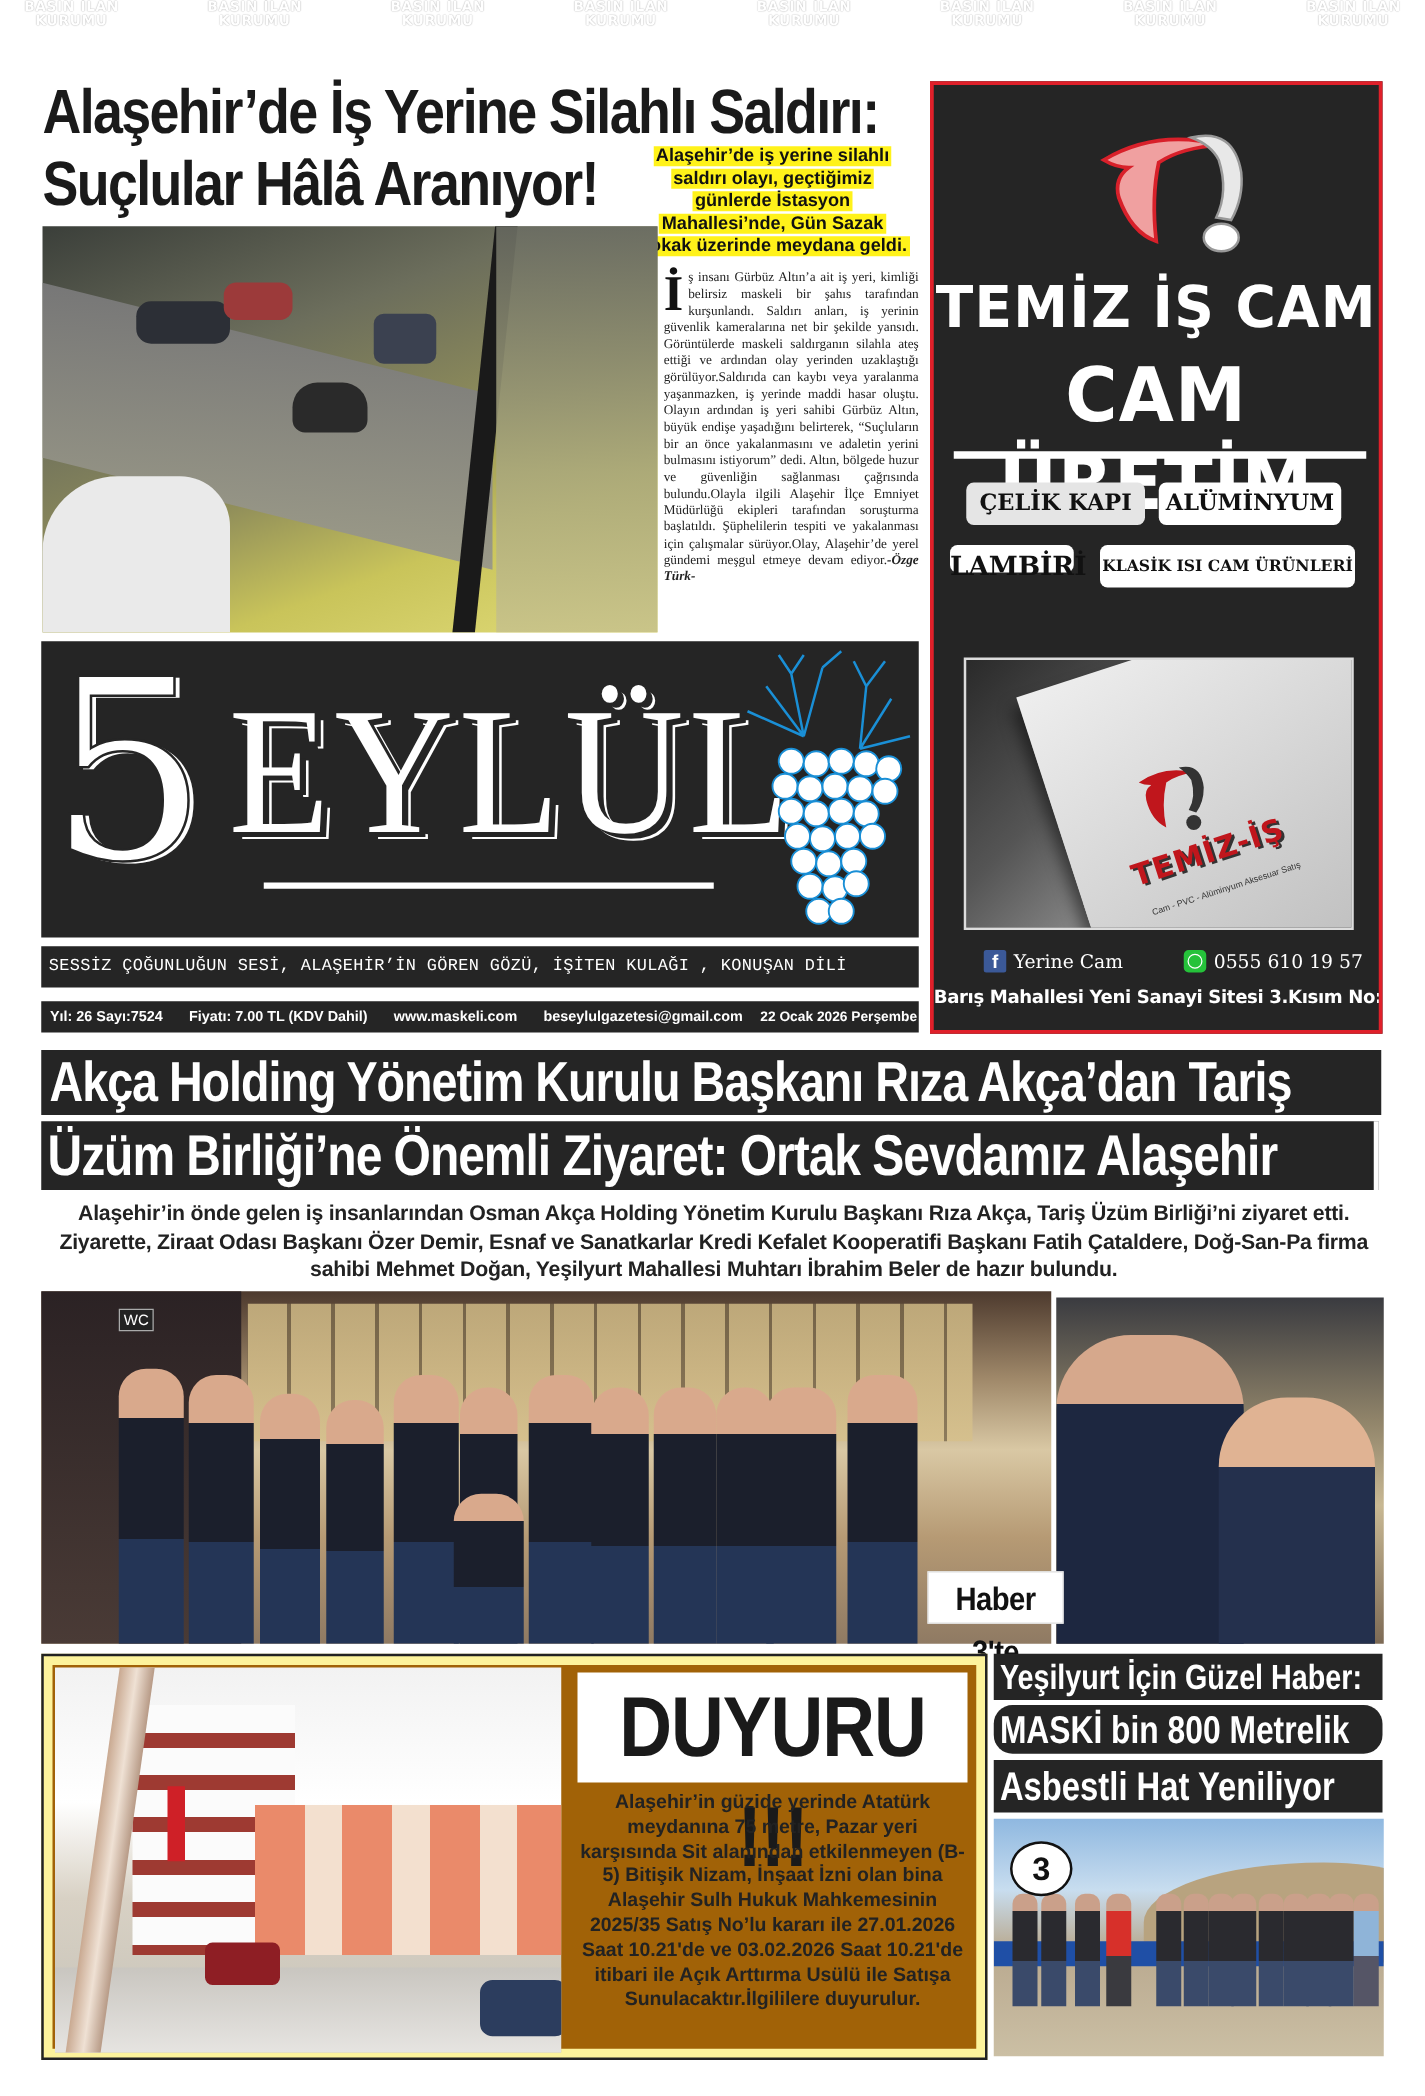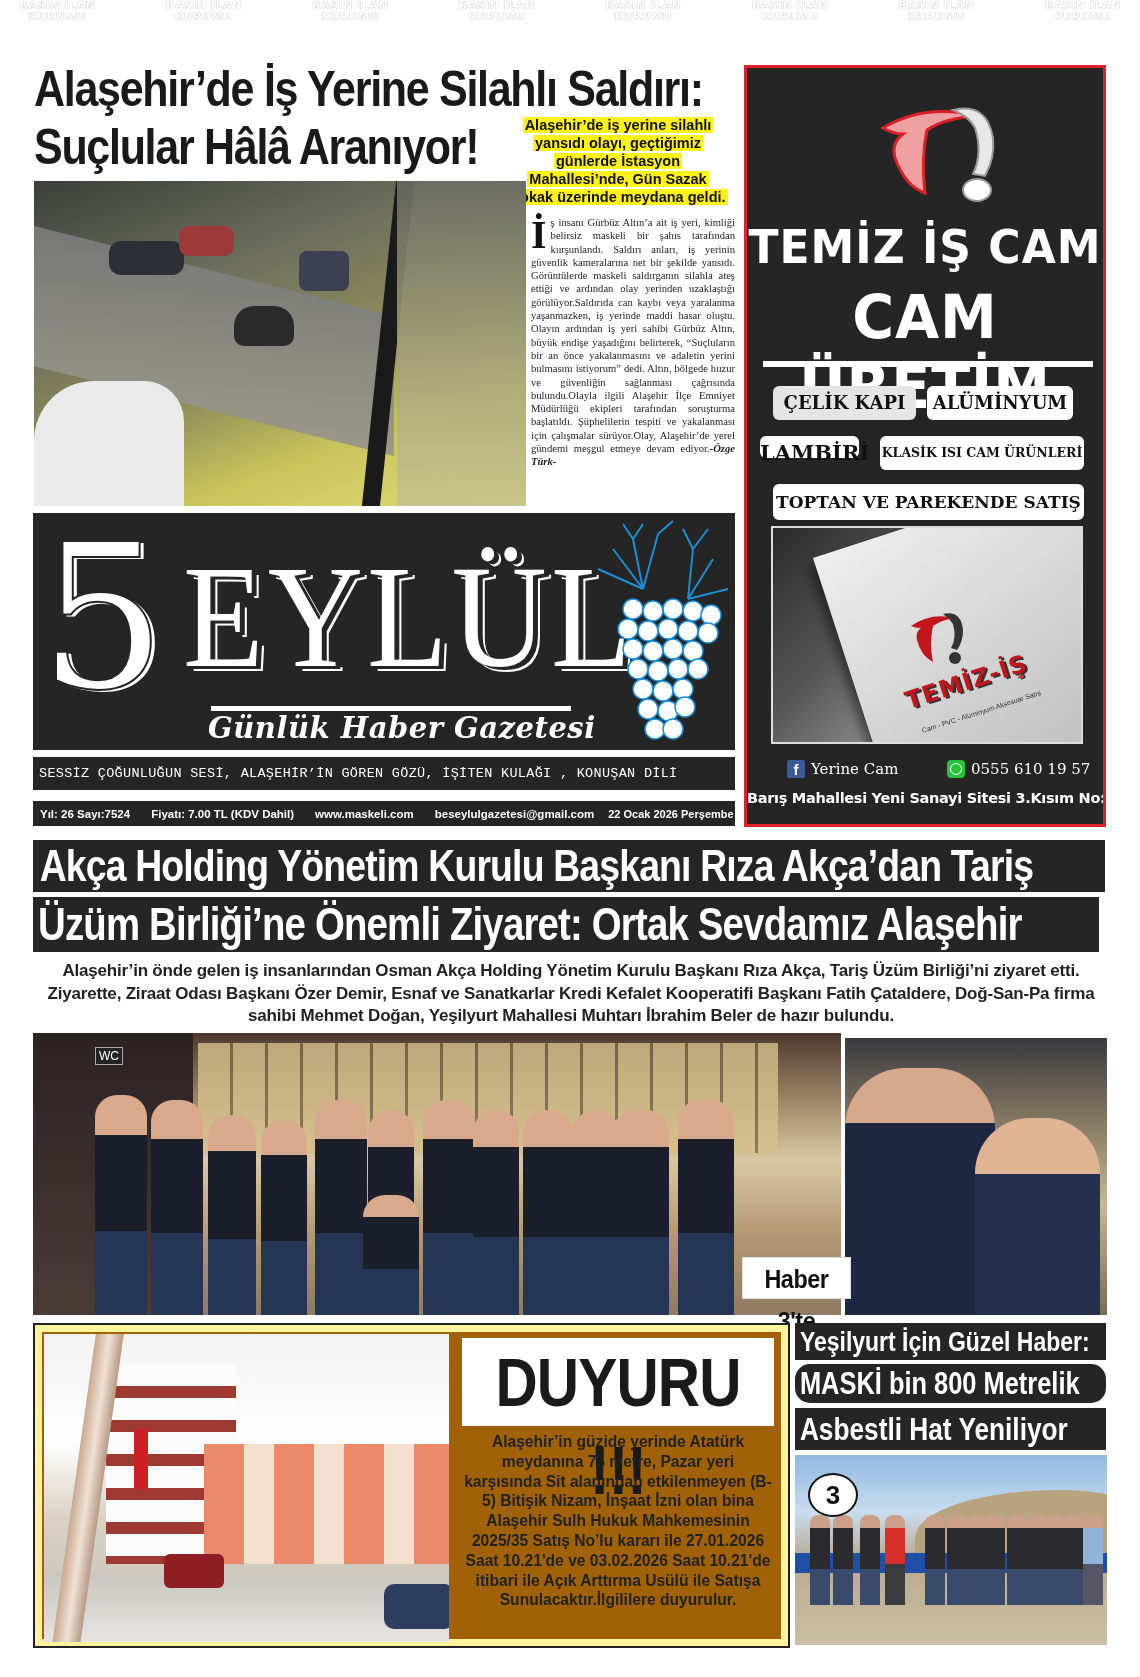--- a/index.html
+++ b/index.html
@@ -155,21 +155,21 @@
       <div>BASIN İLAN</div>
       <div>KURUMU</div>
     </div>
 </div>
 
 <h1 id="h1a" class="abs h-main">Alaşehir’de İş Yerine Silahlı Saldırı:</h1>
 <h1 id="h1b" class="abs h-main">Suçlular Hâlâ Aranıyor!</h1>
 
 <div class="abs summary">
   <span>Alaşehir’de iş yerine silahlı</span><br>
-  <span>yansıdı olayı, geçtiğimiz</span><br>
+  <span>saldırı olayı, geçtiğimiz</span><br>
   <span>günlerde İstasyon</span><br>
   <span>Mahallesi’nde, Gün Sazak</span><br>
   <span>Sokak üzerinde meydana geldi.</span>
 </div>
 
 <div class="abs cctv">
   <div class="road"></div>
   <div class="car2"></div>
     <div class="car3"></div>
     <div class="car4"></div>
@@ -180,21 +180,20 @@
 </div>
 
 <div class="abs article">
   <span class="dropcap">İ</span><span>ş insanı Gürbüz Altın’a ait iş yeri, kimliği belirsiz maskeli bir şahıs tarafından kurşunlandı. Saldırı anları, iş yerinin güvenlik kameralarına net bir şekilde yansıdı. Görüntülerde maskeli saldırganın silahla ateş ettiği ve ardından olay yerinden uzaklaştığı görülüyor.Saldırıda can kaybı veya yaralanma yaşanmazken, iş yerinde maddi hasar oluştu. Olayın ardından iş yeri sahibi Gürbüz Altın, büyük endişe yaşadığını belirterek, “Suçluların bir an önce yakalanmasını ve adaletin yerini bulmasını istiyorum” dedi. Altın, bölgede huzur ve güvenliğin sağlanması çağrısında bulundu.Olayla ilgili Alaşehir İlçe Emniyet Müdürlüğü ekipleri tarafından soruşturma başlatıldı. Şüphelilerin tespiti ve yakalanması için çalışmalar sürüyor.Olay, Alaşehir’de yerel gündemi meşgul etmeye devam ediyor.</span><em>-Özge Türk-</em>
 </div>
 
 <div class="abs mast">
   <div class="mast-five">5</div>
   <div class="mast-name">EYLÜL</div>
   <div class="mast-rule"></div>
-  <div class="mast-sub">Günlük Haber Gazetesi</div>
   <svg class="grapes" viewBox="0 0 140 230">
     <g stroke="#1a8fd6" stroke-width="2" fill="none">
       <path d="M50 70 L40 20 M50 70 L20 30 M50 70 L65 15 M50 70 L5 50 M40 20 L30 5 M40 20 L50 5 M65 15 L80 2"></path>
       <path d="M95 80 L100 30 M95 80 L120 40 M95 80 L135 70 M100 30 L90 10 M100 30 L115 10"></path>
     </g>
     <g fill="#fff" stroke="#1a8fd6" stroke-width="1.5">
       <circle cx="40" cy="90" r="10"></circle>
         <circle cx="60" cy="92" r="10"></circle>
         <circle cx="80" cy="90" r="10"></circle>
         <circle cx="100" cy="92" r="10"></circle>
@@ -240,21 +239,20 @@
     <path d="M88 12 Q122 4 128 40 Q130 60 120 78 L108 76 Q118 55 110 30 Q104 18 88 12 Z" fill="#e8e8e8" stroke="#999" stroke-width="2"></path>
     <ellipse cx="112" cy="92" rx="14" ry="11" fill="#fff" stroke="#999" stroke-width="2"></ellipse>
   </svg>
   <div class="ad-title1">TEMİZ İŞ CAM</div>
   <div class="ad-title2">CAM ÜRETİM</div>
   <div class="ad-line"></div>
   <div class="ad-btn gray" style="left:26px; top:318px; width:143px; height:34px; font-size:18px; line-height:34px;">ÇELİK KAPI</div>
   <div class="ad-btn" style="left:180px; top:318px; width:146px; height:34px; font-size:18px; line-height:34px;">ALÜMİNYUM</div>
   <div class="ad-btn" style="left:13px; top:368px; width:99px; height:22px; font-size:21px; line-height:34px;">LAMBİRİ</div>
   <div class="ad-btn" style="left:133px; top:368px; width:204px; height:34px; font-size:12.5px; line-height:34px;">KLASİK ISI CAM ÜRÜNLERİ</div>
-  <div class="ad-btn" style="left:26px; top:416px; width:311px; height:36px; font-size:17px; line-height:36px;">TOPTAN VE PAREKENDE SATIŞ</div>
   <div class="ad-card">
     <div class="paper"></div>
     <svg class="mini-logo" viewBox="0 0 60 62">
       <path d="M6 18 Q26 4 50 10 Q36 12 28 18 Q24 36 28 54 Q16 48 12 32 Q10 24 16 20 Q10 20 6 18 Z" fill="#c0161c"></path>
       <path d="M38 6 Q56 2 58 22 Q58 34 52 42 L46 40 Q52 30 48 16 Q44 10 38 6 Z" fill="#333"></path>
       <circle cx="50" cy="50" r="6" fill="#333"></circle>
     </svg>
     <div class="brand">TEMİZ-İŞ</div>
     <div class="brand-sub">Cam - PVC - Alüminyum Aksesuar Satış</div>
   </div>

